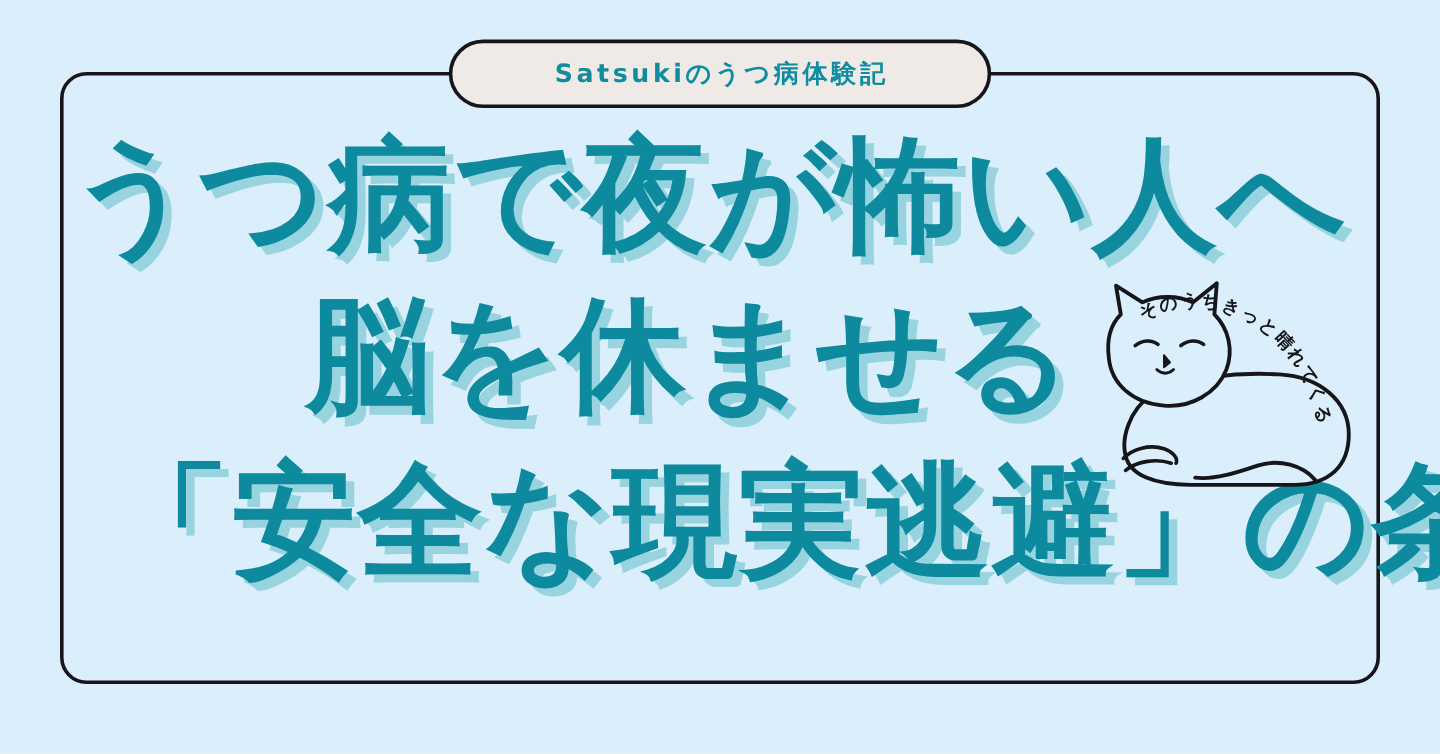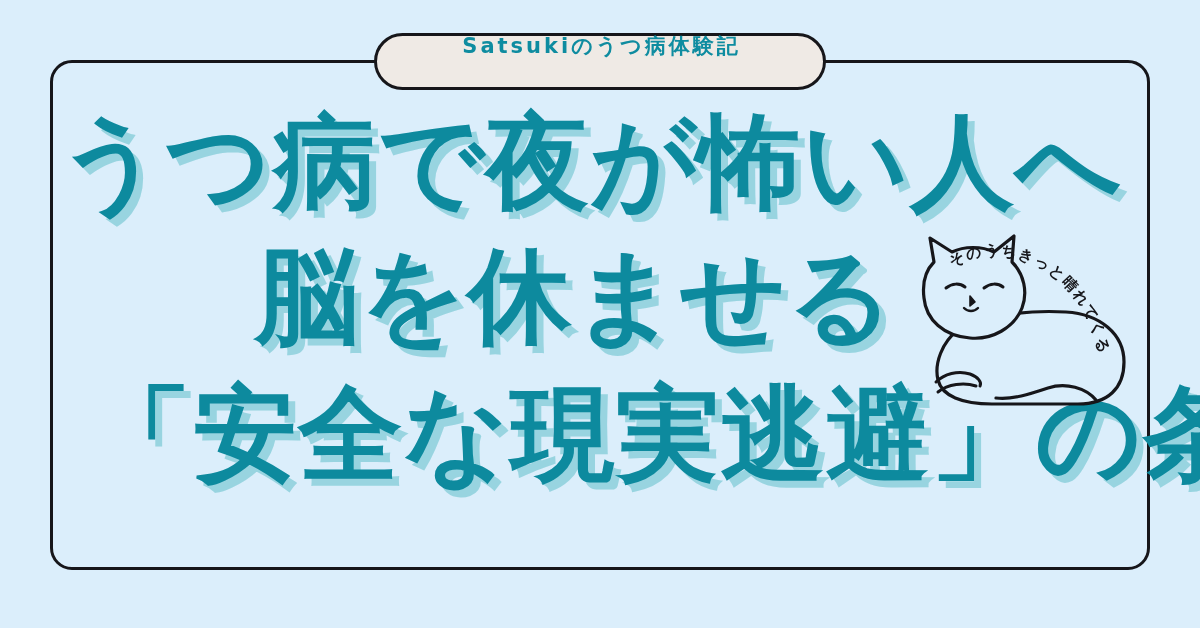--- a/index.html
+++ b/index.html
@@ -40,20 +40,21 @@
     position: absolute;
     left: 374px;
     top: 33px;
     width: 452px;
     height: 57px;
     background: #efeae5;
     border: 3px solid #16161a;
     border-radius: 40px;
     box-sizing: border-box;
     display: flex;
+    align-items: center;
     justify-content: center;
     z-index: 5;
   }
   .badge-text {
     color: #0e8ca0;
     font-size: 21px;
     font-weight: bold;
     letter-spacing: 3px;
     white-space: nowrap;
     line-height: 1;

